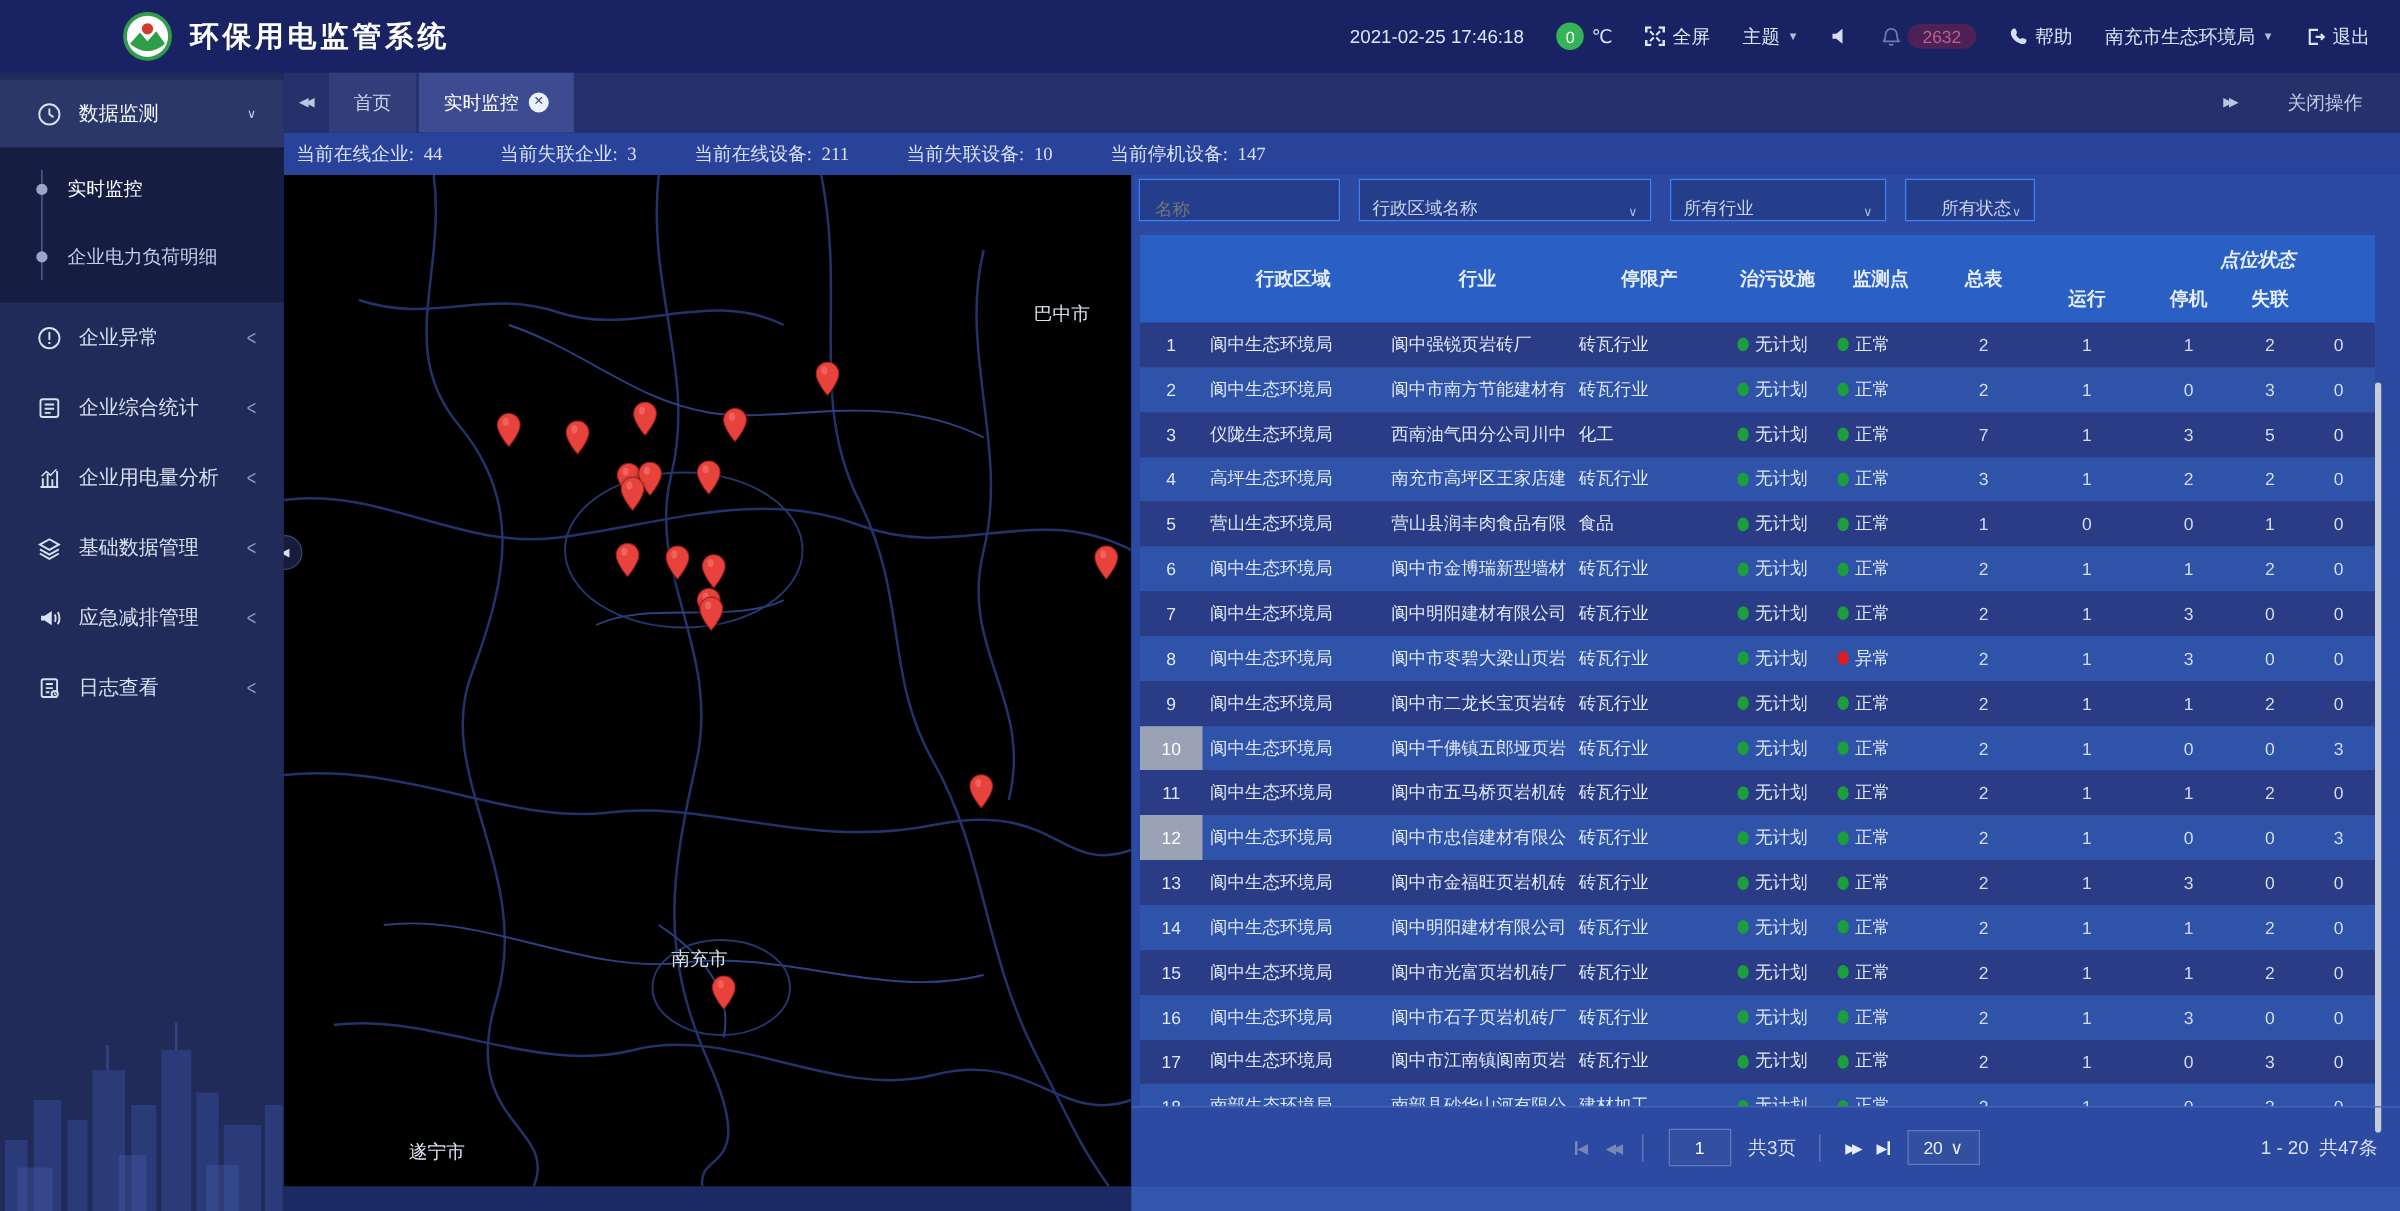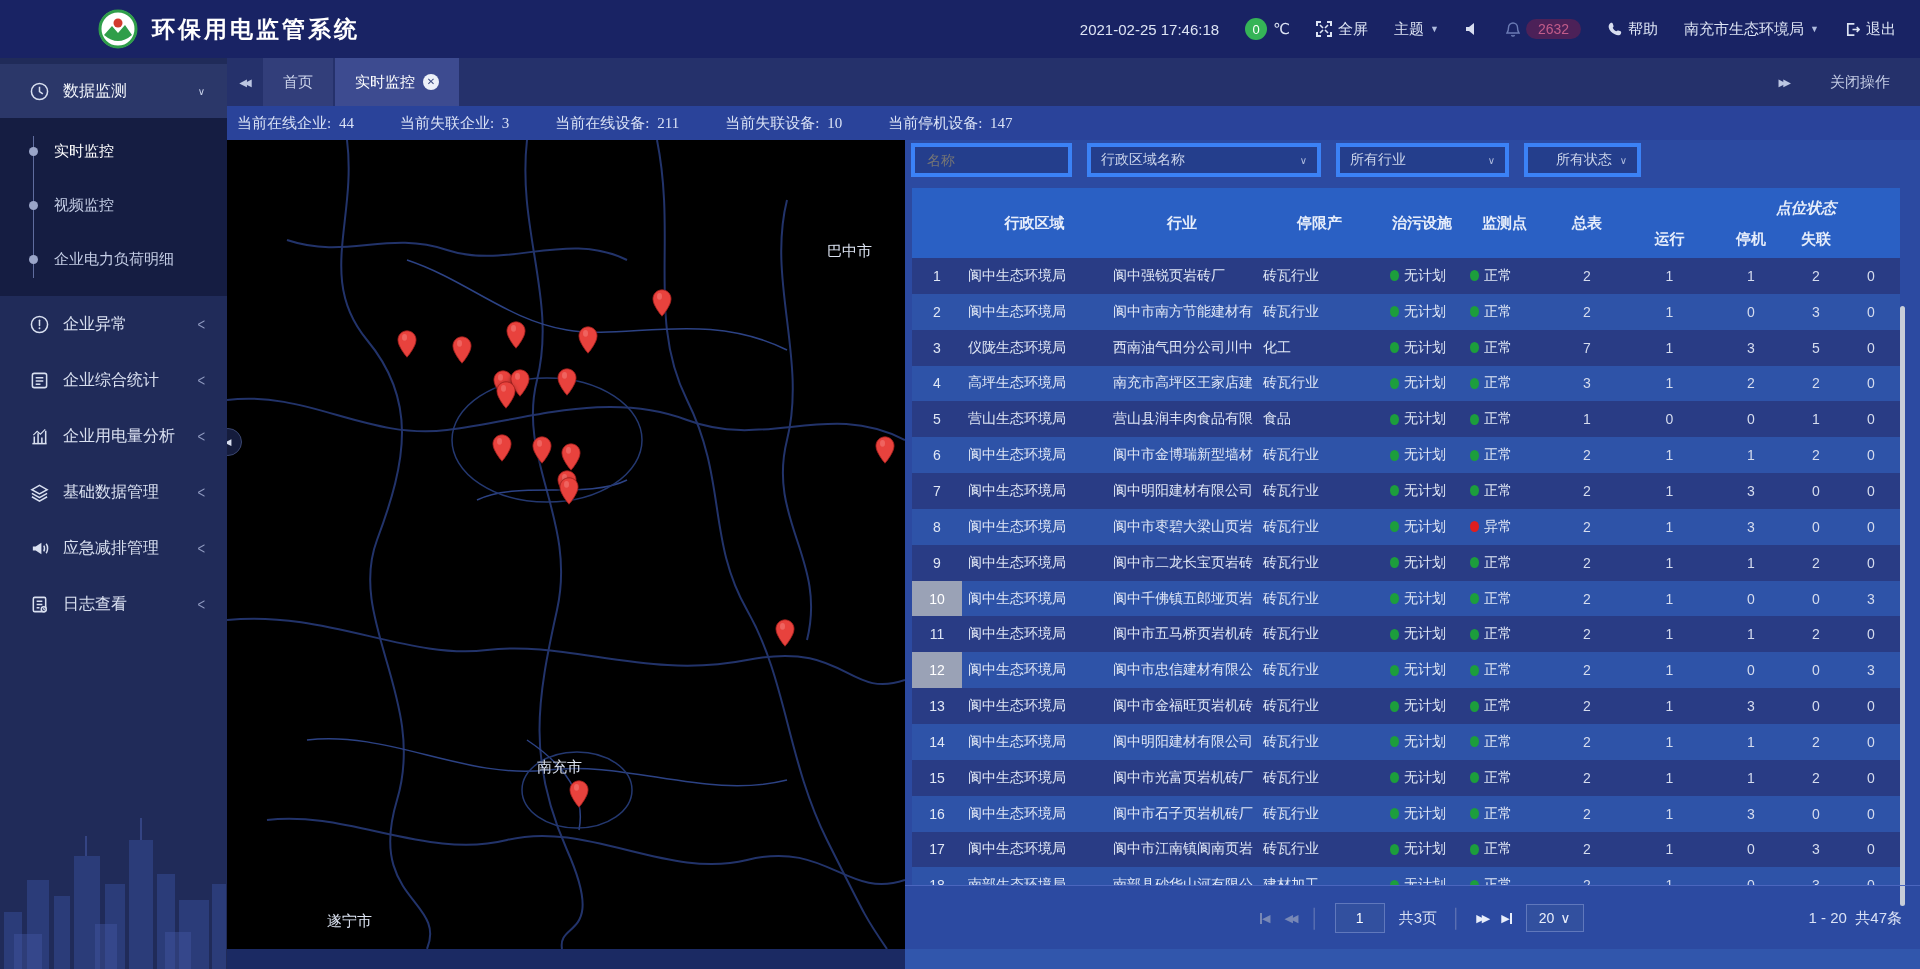--- a/index.html
+++ b/index.html
@@ -56,25 +56,25 @@
   .map{position:absolute;left:0;top:0;width:678px;height:809px;background:#000000;overflow:hidden;}
   .map-city{position:absolute;color:#DCE3F1;font-size:15px;text-shadow:0 1px 3px rgba(0,0,0,.8);white-space:nowrap;}
   .pin{position:absolute;width:20px;height:28px;cursor:pointer;}
   .pin svg{width:20px;height:28px;display:block;filter:drop-shadow(0 2px 2px rgba(0,0,0,.5));}
   .map-handle{position:absolute;left:-13px;top:288px;width:26px;height:26px;border-radius:50%;background:#151C3C;
     border:1px solid #3A4670;color:#D8DEEE;display:flex;align-items:center;justify-content:center;font-size:9px;z-index:15;cursor:pointer;}
   
   .panel{position:absolute;left:678px;top:0;width:1015px;height:809px;background:#2C4AA1;}
   .panel-bottom-strip{position:absolute;left:678px;top:809px;right:0;height:20px;background:#3156AC;}
   .filters{display:flex;gap:15px;padding:3px 0 0 6px;}
-  .fbox{height:34px;background:#243E8C;border:4px solid #3b82f6;display:flex;align-items:center;
+  .fbox{height:34px;background:#243E8C;border:1px solid #3b82f6;display:flex;align-items:flex-end;
     padding:0 10px;color:#CBD4EA;font-size:14px;box-sizing:border-box;cursor:pointer;}
   .fbox input{background:transparent;border:none;outline:none;color:#CBD4EA;font-size:14px;width:100%;font-family:inherit;}
   .fbox .fcaret{margin-left:auto;color:#AEBBDD;font-size:10px;}
-  .f-name{width:161px;}.f-region{width:234px;}.f-industry{width:173px;}.f-status{width:117px;padding-left:28px;}
+  .f-name{width:161px;}.f-region{width:234px;}.f-industry{width:173px;}.f-status{width:104px;padding-left:28px;}
   
   .tablewrap{position:absolute;left:7px;top:48px;width:993px;}
   .thead{display:grid;grid-template-columns:50px 145px 150px 125px 80px 85px 80px 85px 78px 52px 58px;
     grid-template-rows:32px 38px;background:#2A60C4;color:#E6EDFA;font-size:15px;font-weight:bold;width:988px;}
   .thead .hc{grid-row:1/3;display:flex;align-items:center;justify-content:center;}
   .thead .hgroup{grid-column:9/12;grid-row:1;display:flex;align-items:flex-end;justify-content:center;font-style:italic;padding-bottom:2px;}
   .thead .hsub{grid-row:2;display:flex;align-items:center;justify-content:center;}
   .tbody{height:627px;overflow:hidden;width:988px;position:relative;}
   .trow{display:grid;grid-template-columns:50px 145px 150px 125px 80px 85px 80px 85px 78px 52px 58px;
     height:35.85px;align-items:center;font-size:14px;color:#E0E7F5;cursor:pointer;}
@@ -191,24 +191,20 @@
     <span>数据监测</span>
     <span class="chev">∨</span>
   </div>
   <div class="submenu" id="submenu">
       <div class="submenu-item active">
         <span class="dot"></span>
         <span>实时监控</span>
       </div>
       <div class="submenu-item">
         <span class="dot"></span>
-        <span>视频监控</span>
-      </div>
-      <div class="submenu-item">
-        <span class="dot"></span>
         <span>企业电力负荷明细</span>
       </div>
     </div>
   <div id="menu-groups">
       <div class="menu-item">
         <span class="mi">
           <svg viewBox="0 0 20 20" fill="none" stroke="#D9E0F0" stroke-width="1.6">
             <circle cx="10" cy="10" r="8.5"></circle>
             <path d="M10 5.5v5.5" stroke-linecap="round"></path>
             <circle cx="10" cy="14" r="1" fill="#D9E0F0" stroke="none"></circle>

